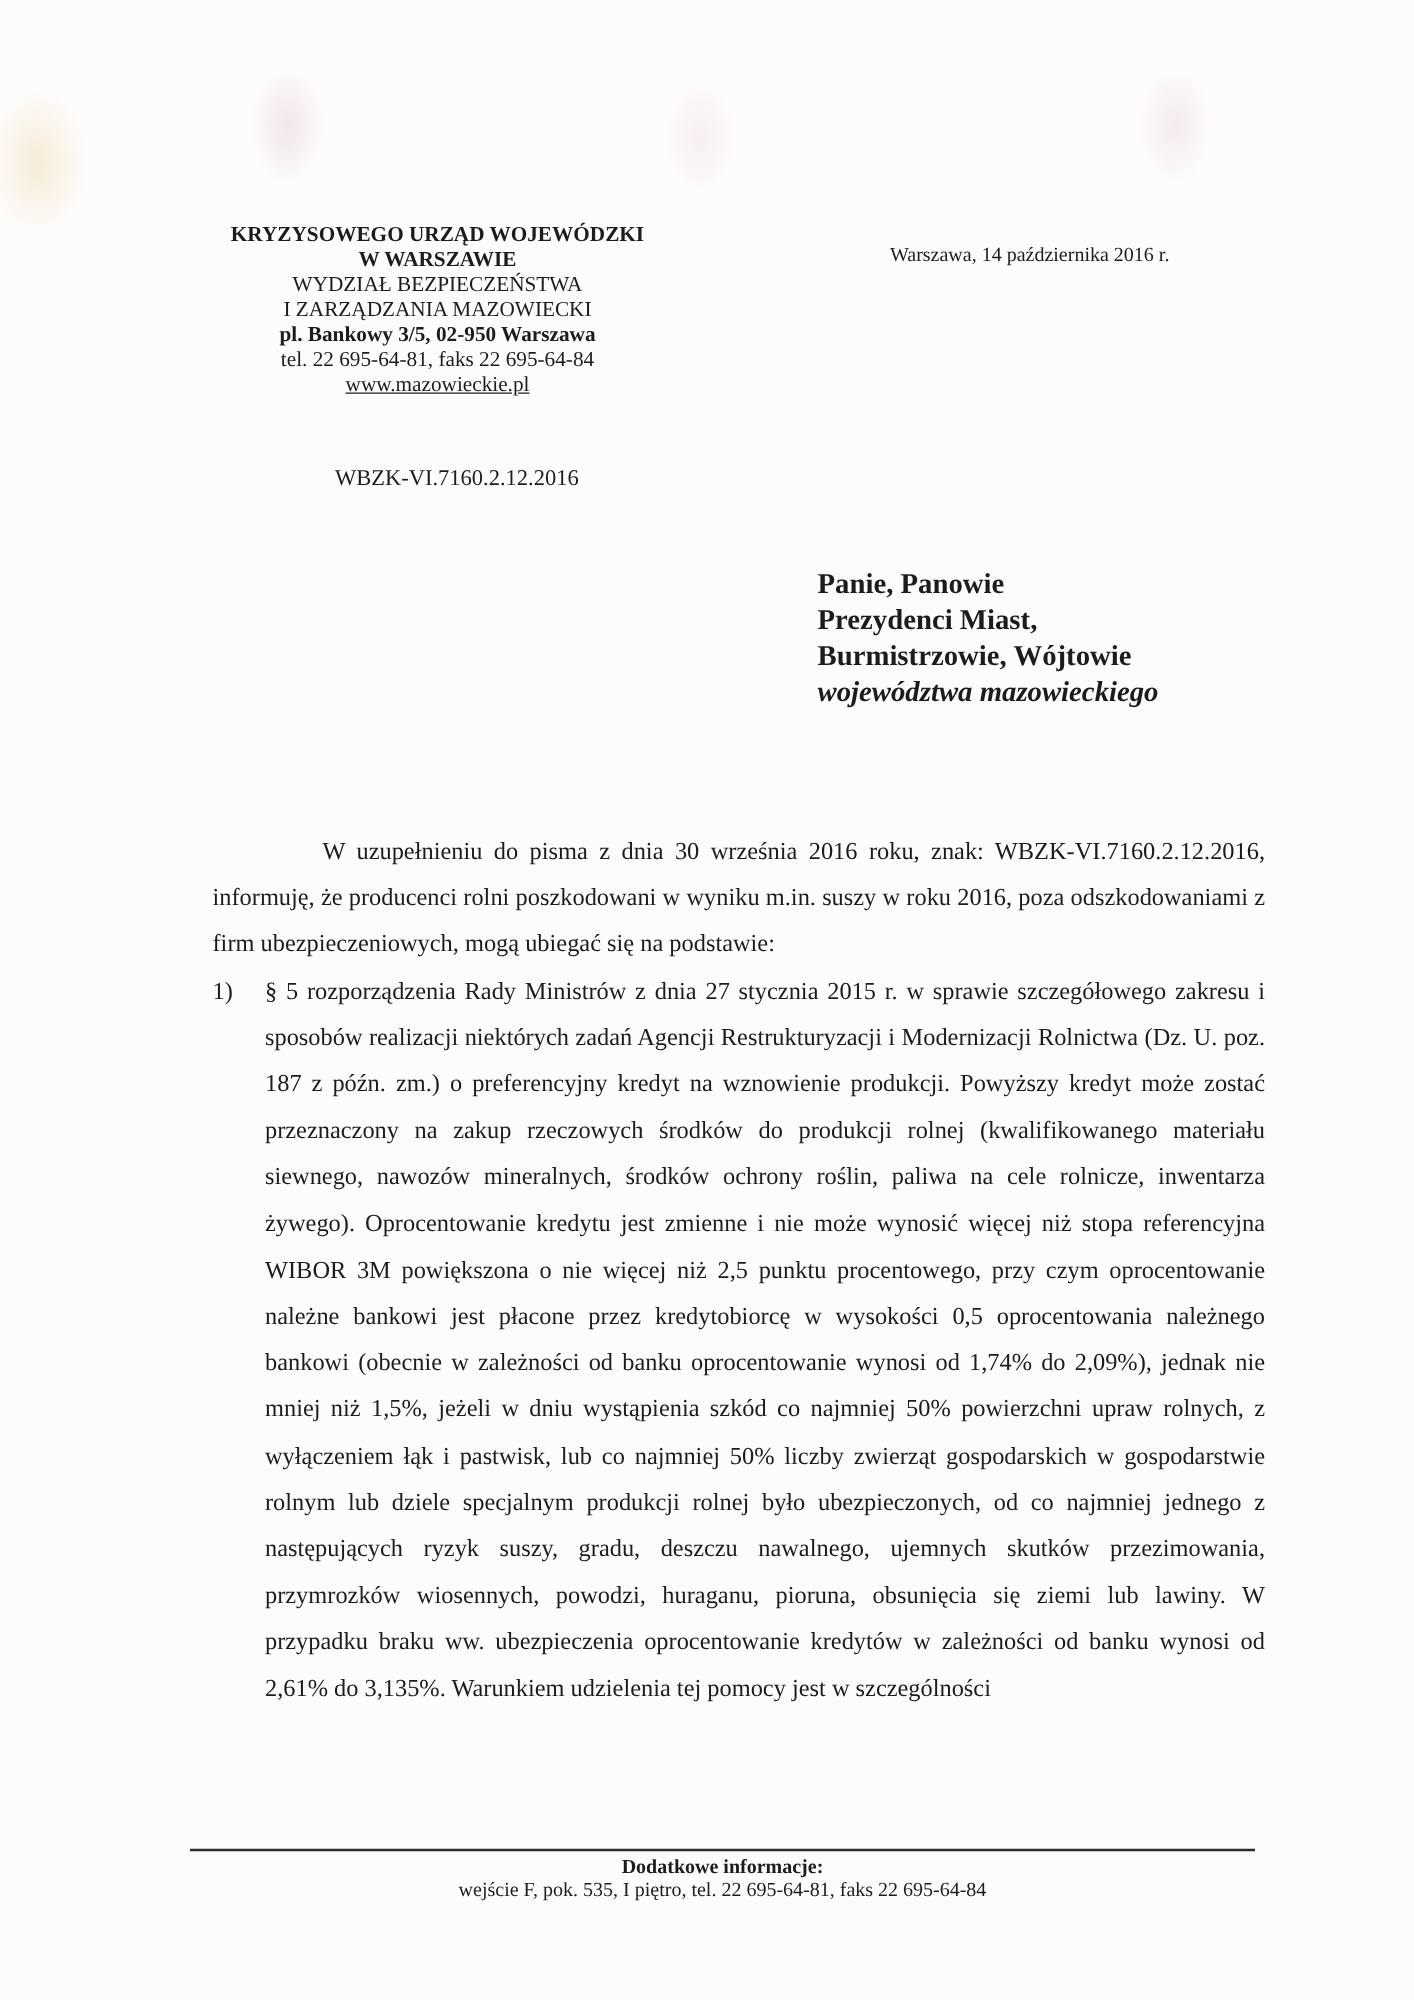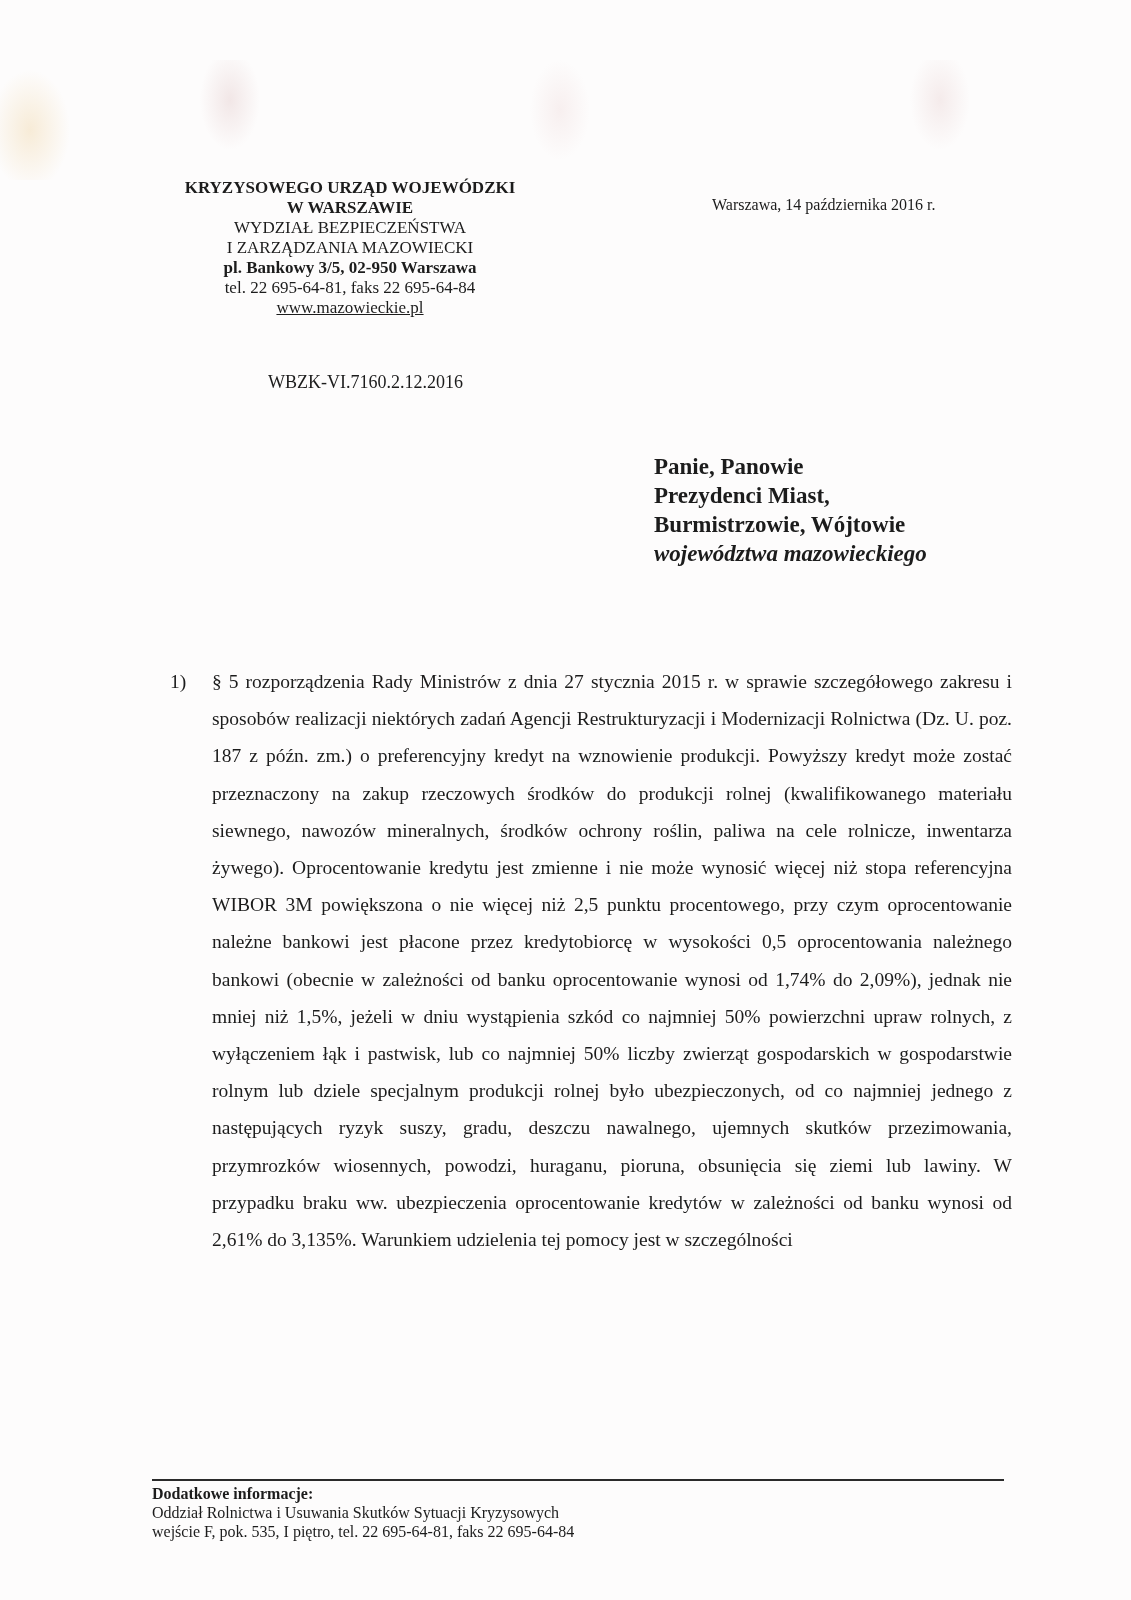--- a/index.html
+++ b/index.html
@@ -43,21 +43,21 @@
     .body-text .indent { text-indent: 88px; }
     .list-item { display: flex; }
     .list-num { width: 42px; flex: none; }
     .list-text { flex: 1; text-align: justify; }
     .footer-rule {
       position: absolute; left: 152px; top: 1479px; width: 852px; height: 2px;
       background: #2a2a2a;
     }
     .footer {
       position: absolute; left: 152px; top: 1484px; width: 852px;
-      font-size: 16px; line-height: 19px;
+      text-align: center; font-size: 16px; line-height: 19px;
     }
     .footer .b { font-weight: bold; }
   </style>
 </head>
 <body>
 
 <div class="scan-shade"></div>
 
 <div class="header-block">
   <div class="b">KRYZYSOWEGO URZĄD WOJEWÓDZKI</div>
@@ -74,25 +74,25 @@
 <div class="ref-number">WBZK-VI.7160.2.12.2016</div>
 
 <div class="addressee">
   <div class="b">Panie, Panowie</div>
   <div class="b">Prezydenci Miast,</div>
   <div class="b">Burmistrzowie, Wójtowie</div>
   <div class="i">województwa mazowieckiego</div>
 </div>
 
 <div class="body-text">
+  <p class="indent">W uzupełnieniu do pisma z dnia 30 września 2016 roku, znak: WBZK-VI.7160.2.12.2016, informuję, że producenci rolni poszkodowani w wyniku m.in. suszy w roku 2016, poza odszkodowaniami z firm ubezpieczeniowych, mogą ubiegać się na podstawie:</p>
   <div class="list-item">
     <span class="list-num">1)</span>
     <span class="list-text">§ 5 rozporządzenia Rady Ministrów z dnia 27 stycznia 2015 r. w sprawie szczegółowego zakresu i sposobów realizacji niektórych zadań Agencji Restrukturyzacji i Modernizacji Rolnictwa (Dz. U. poz. 187 z późn. zm.) o preferencyjny kredyt na wznowienie produkcji. Powyższy kredyt może zostać przeznaczony na zakup rzeczowych środków do produkcji rolnej (kwalifikowanego materiału siewnego, nawozów mineralnych, środków ochrony roślin, paliwa na cele rolnicze, inwentarza żywego). Oprocentowanie kredytu jest zmienne i nie może wynosić więcej niż stopa referencyjna WIBOR 3M powiększona o nie więcej niż 2,5 punktu procentowego, przy czym oprocentowanie należne bankowi jest płacone przez kredytobiorcę w wysokości 0,5 oprocentowania należnego bankowi (obecnie w zależności od banku oprocentowanie wynosi od 1,74% do 2,09%), jednak nie mniej niż 1,5%, jeżeli w dniu wystąpienia szkód co najmniej 50% powierzchni upraw rolnych, z wyłączeniem łąk i pastwisk, lub co najmniej 50% liczby zwierząt gospodarskich w gospodarstwie rolnym lub dziele specjalnym produkcji rolnej było ubezpieczonych, od co najmniej jednego z następujących ryzyk suszy, gradu, deszczu nawalnego, ujemnych skutków przezimowania, przymrozków wiosennych, powodzi, huraganu, pioruna, obsunięcia się ziemi lub lawiny. W przypadku braku ww. ubezpieczenia oprocentowanie kredytów w zależności od banku wynosi od 2,61% do 3,135%. Warunkiem udzielenia tej pomocy jest w szczególności</span>
   </div>
 </div>
 
 <div class="footer-rule"></div>
 
 <div class="footer">
   <div class="b">Dodatkowe informacje:</div>
-  <div>Oddział Rolnictwa i Usuwania Skutków Sytuacji Kryzysowych</div>
   <div>wejście F, pok. 535, I piętro, tel. 22 695-64-81, faks 22 695-64-84</div>
 </div>
 
 </body></html>

